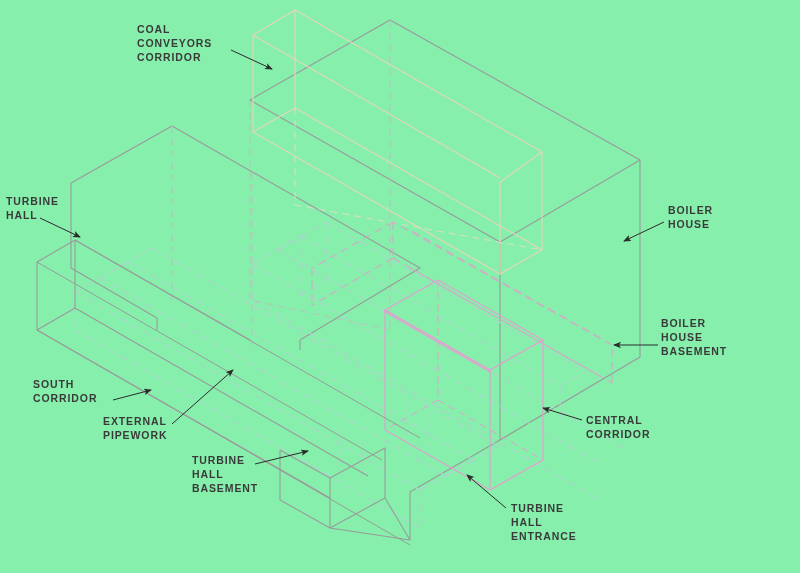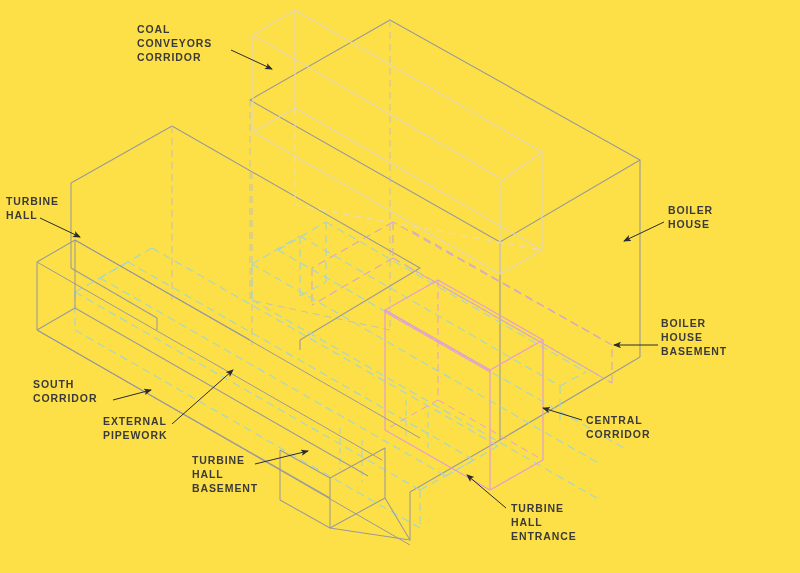--- a/index.html
+++ b/index.html
@@ -12,21 +12,21 @@
     width: 800px;
     height: 573px;
     font-family: "Liberation Sans", sans-serif;
     overflow: hidden;
     position: relative;
   }
   #diagram-root {
     position: relative;
     width: 800px;
     height: 573px;
-    background: #fde047;
+    background: #86efac;
   }
   svg#iso-svg {
     display: block;
     width: 800px;
     height: 573px;
   }
   text.annotation-label {
     font-family: "Liberation Sans", sans-serif;
     font-size: 10.5px;
     font-weight: bold;

